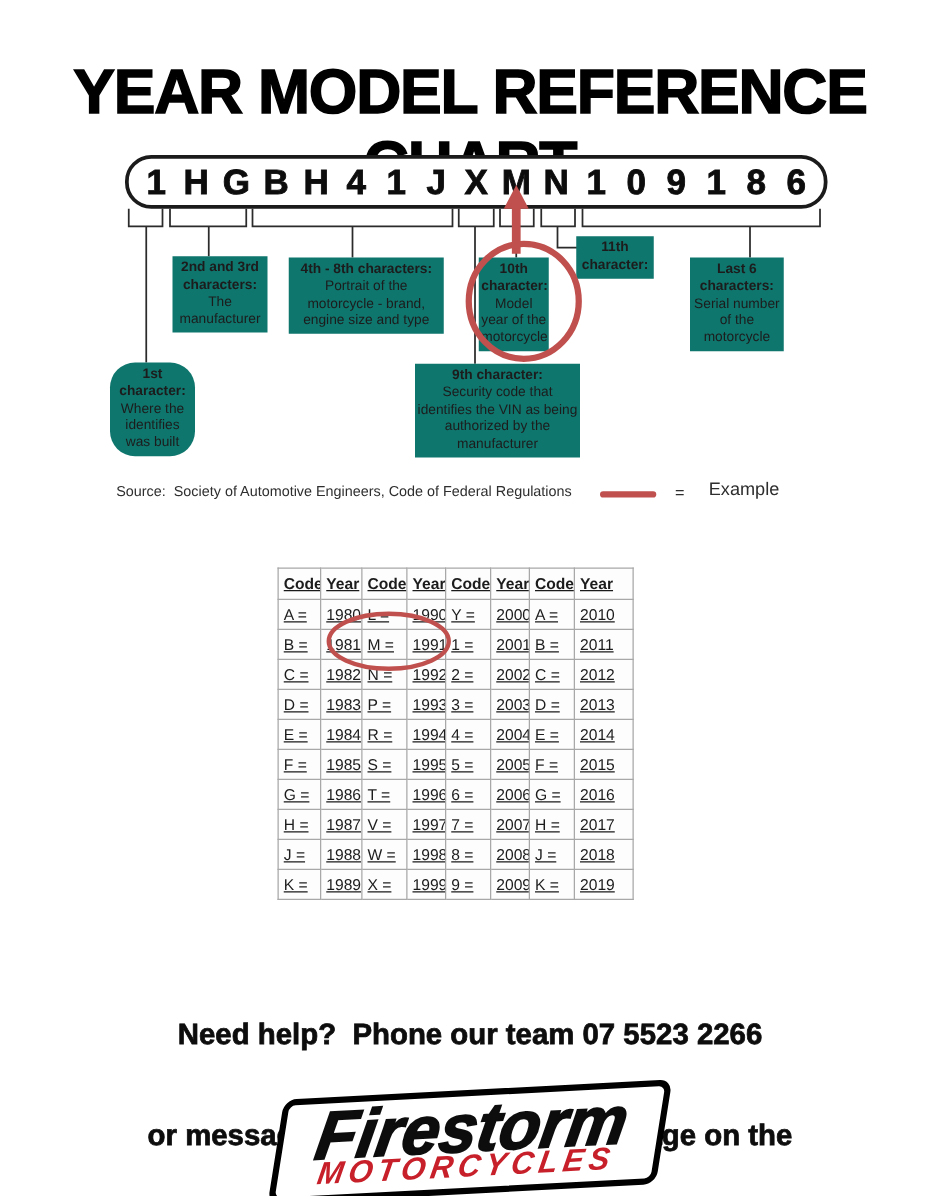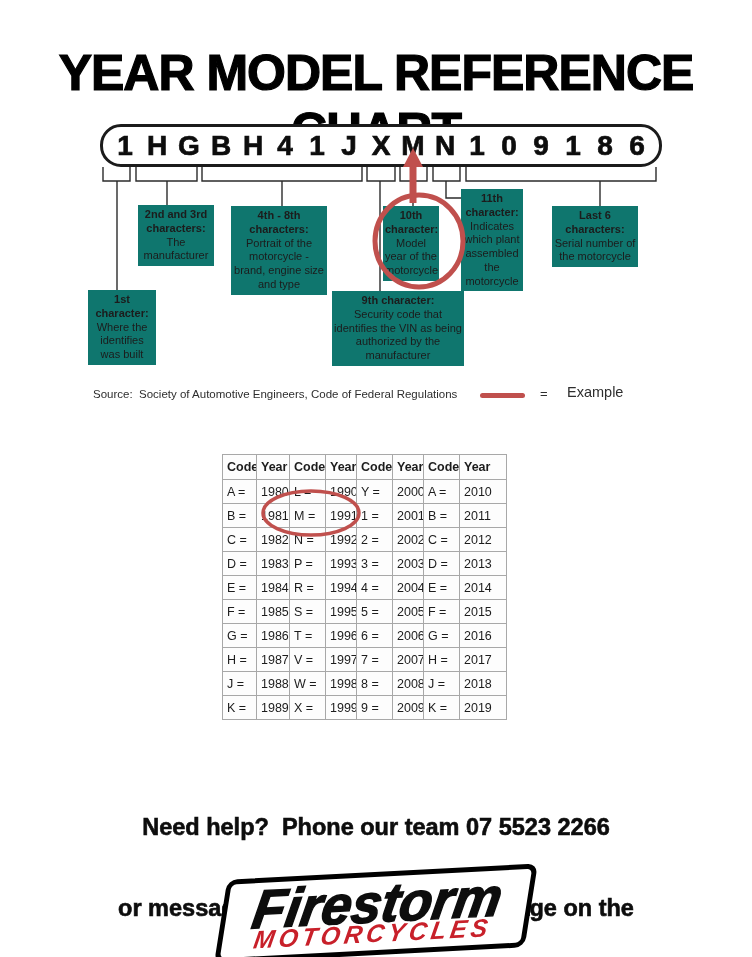--- a/index.html
+++ b/index.html
@@ -33,21 +33,21 @@
     white-space:pre;z-index:5;
   }
   .legend-line{
     position:absolute;left:480px;top:393px;width:45px;height:5px;
     background:#c0504d;border-radius:3px;z-index:5;
   }
   .legend-eq{position:absolute;left:540px;top:386px;font-size:13px;color:#2e2e2e;z-index:5;}
   .legend-label{position:absolute;left:567px;top:384px;font-size:14.5px;color:#2e2e2e;z-index:5;}
   .year-table{
     position:absolute;left:222px;top:454px;width:284px;z-index:5;
-    border-collapse:collapse;table-layout:fixed;background:#fdfdfd;
+    border-collapse:collapse;table-layout:fixed;background:#fdfdfd;text-decoration:underline;
   }
   .year-table th,.year-table td{
     border:1px solid #a8a8a8;font-size:12.5px;color:#1c1c1c;
     text-align:left;padding:3px 0 3px 4px;overflow:hidden;white-space:nowrap;
   }
   .year-table th{font-weight:bold;padding-top:5px;padding-bottom:5px;}
   .year-table td{height:17px;}
   .help{
     position:absolute;top:760px;left:0;width:752px;text-align:center;
     font-size:23.5px;font-weight:bold;line-height:27px;color:#0d0d0d;
@@ -109,45 +109,44 @@
       <span class="vin-char">M</span>
       <span class="vin-char">N</span>
       <span class="vin-char">1</span>
       <span class="vin-char">0</span>
       <span class="vin-char">9</span>
       <span class="vin-char">1</span>
       <span class="vin-char">8</span>
       <span class="vin-char">6</span>
     </div>
 
-  <div class="callout" style="left:88px;top:290px;width:68px;">
+  <div class="callout" style="left:88px;top:290px;width:68px;border-radius:20px;">
     <div class="co-h">1st character:</div>
     <div class="co-b">Where the identifies was built</div>
   </div>
   <div class="callout" style="left:138px;top:205px;width:76px;">
     <div class="co-h">2nd and 3rd characters:</div>
     <div class="co-b">The manufacturer</div>
   </div>
-  <div class="callout" style="left:231px;top:206px;width:96px;">
+  <div class="callout" style="left:231px;top:206px;width:124px;">
     <div class="co-h">4th - 8th characters:</div>
     <div class="co-b">Portrait of the motorcycle - brand, engine size and type</div>
   </div>
   <div class="callout" style="left:332px;top:291px;width:132px;">
     <div class="co-h">9th character:</div>
     <div class="co-b">Security code that identifies the VIN as being authorized by the manufacturer</div>
   </div>
   <div class="callout" style="left:383px;top:206px;width:56px;">
     <div class="co-h">10th character:</div>
     <div class="co-b">Model year of the motorcycle</div>
   </div>
   <div class="callout" style="left:461px;top:189px;width:62px;">
     <div class="co-h">11th character:</div>
-    <div class="co-b">Indicates which plant assembled the motorcycle</div>
-  </div>
-  <div class="callout" style="left:552px;top:206px;width:86px;">
+  </div>
+  <div class="callout" style="left:552px;top:206px;width:75px;">
     <div class="co-h">Last 6 characters:</div>
     <div class="co-b">Serial number of the motorcycle</div>
   </div>
 
   <span class="source-note">Source:  Society of Automotive Engineers, Code of Federal Regulations</span>
   <div class="legend-line"></div>
   <span class="legend-eq">=</span>
   <span class="legend-label">Example</span>
 
   <table class="year-table">

